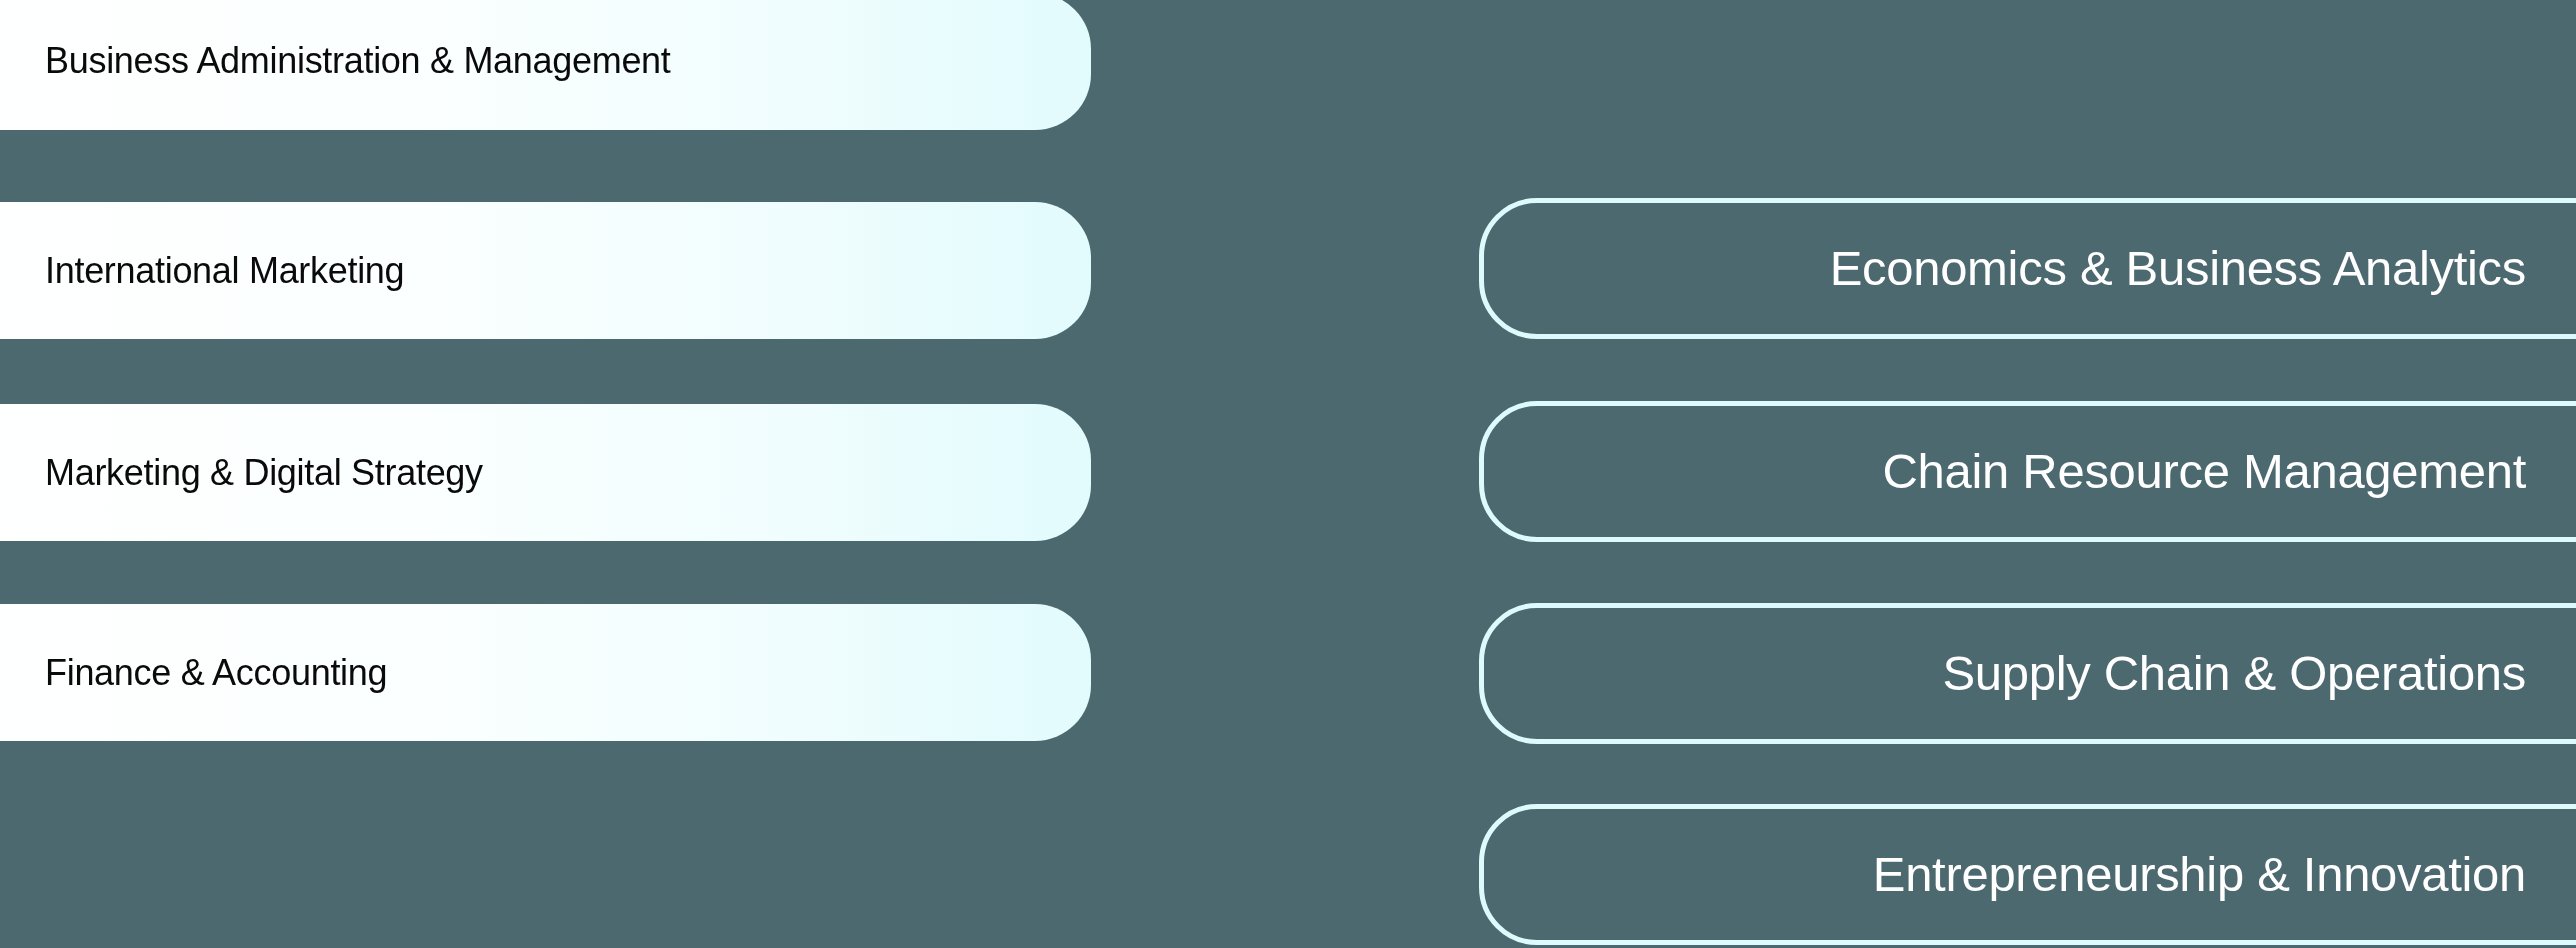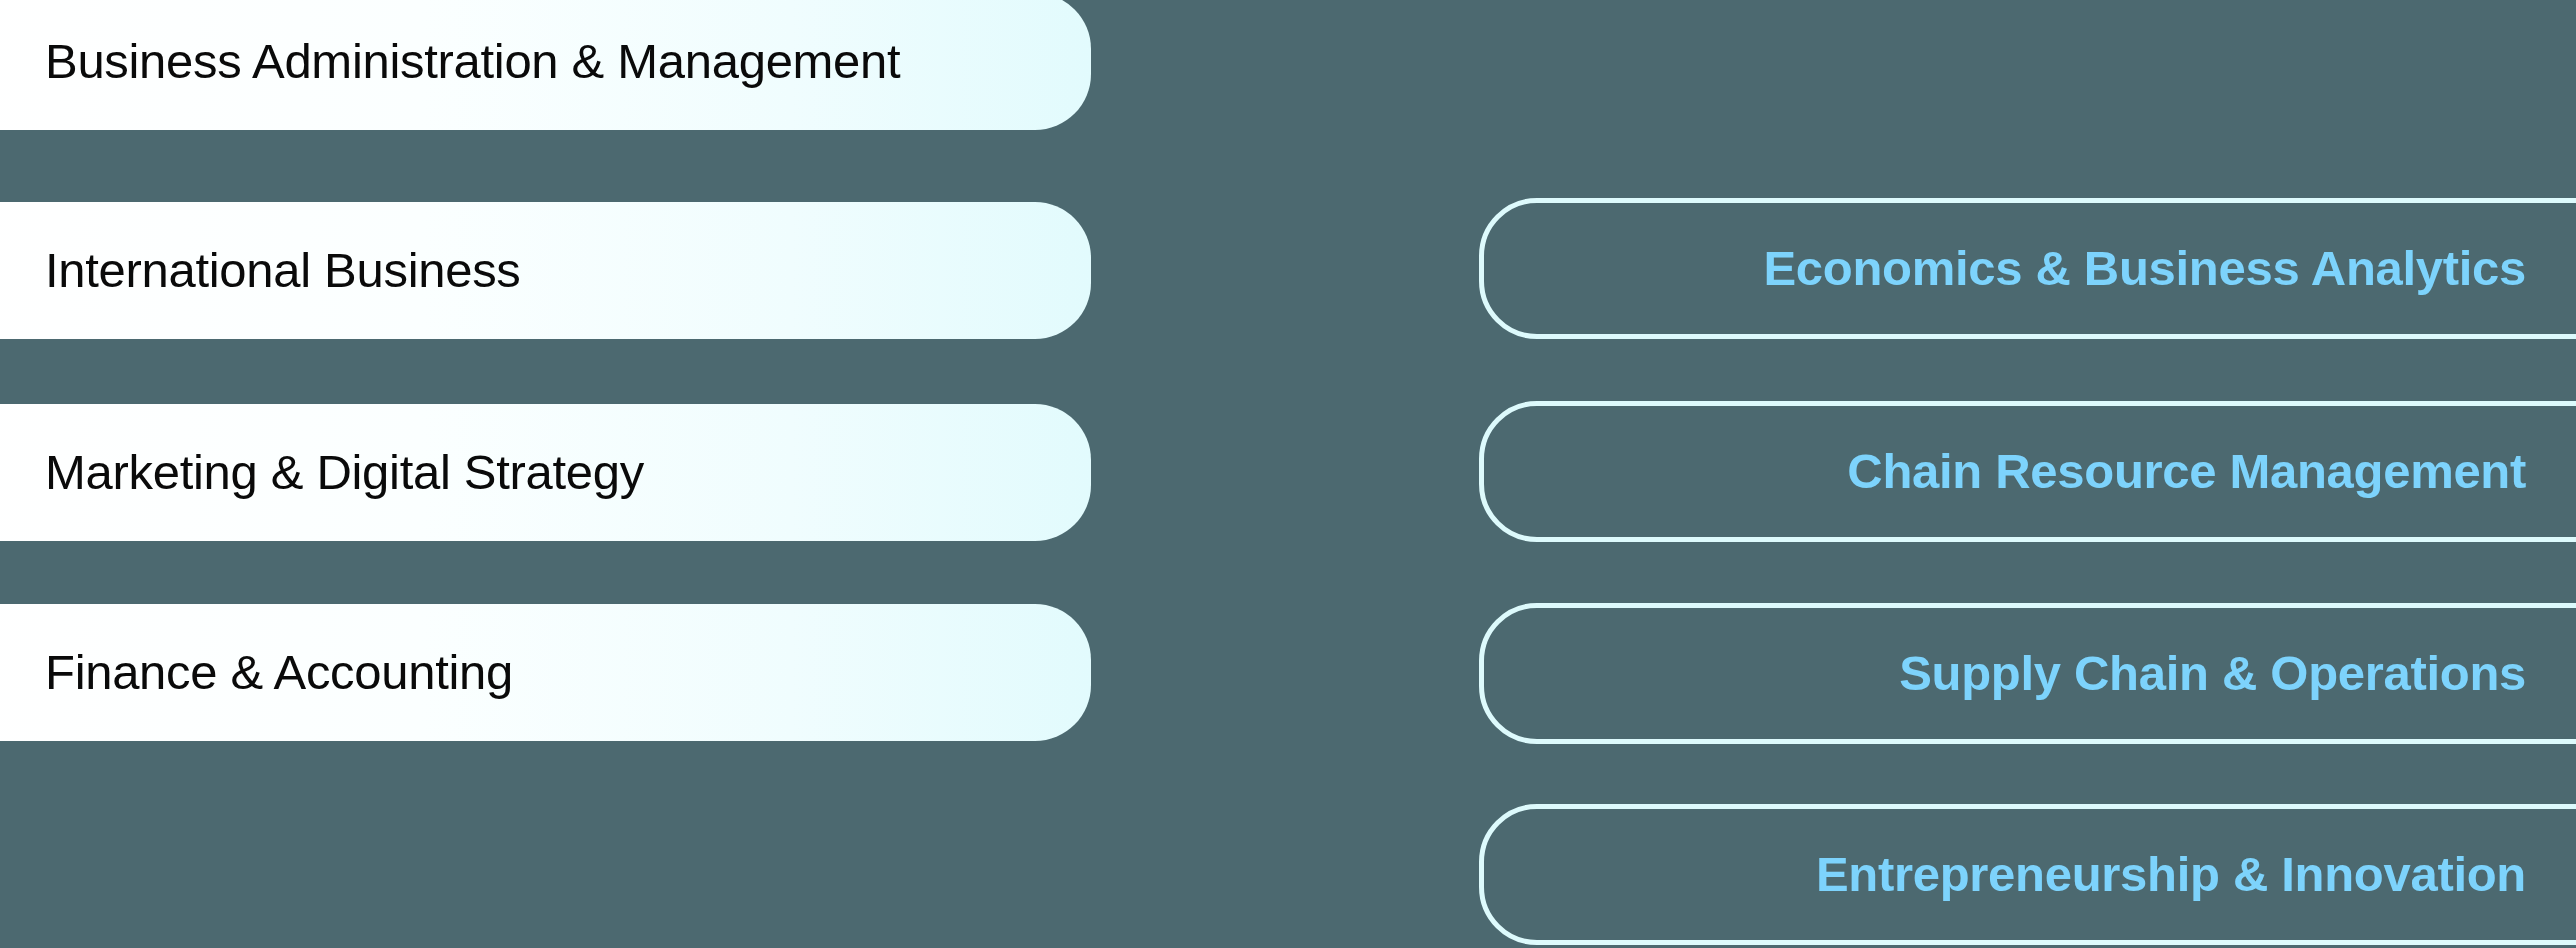--- a/index.html
+++ b/index.html
@@ -32,21 +32,21 @@
     border-radius: 56px;
     background: linear-gradient(90deg, #ffffff 0%, #fbffff 42%, #f0fdfe 74%, #e2fbfd 100%);
     display: flex;
     align-items: center;
     justify-content: flex-start;
     box-sizing: border-box;
     padding-left: 109px;
     padding-right: 36px;
   }
   .pill-filled .pill-label {
-    font-size: 49px;
+    font-size: 36px;
     line-height: 1;
     font-weight: 400;
     color: #0a0a0a;
     letter-spacing: -0.3px;
     white-space: nowrap;
   }
 
   
   .pill-outline {
     position: absolute;
@@ -59,22 +59,22 @@
     display: flex;
     align-items: center;
     justify-content: flex-end;
     box-sizing: border-box;
     padding-right: 111px;
     padding-left: 36px;
   }
   .pill-outline .pill-label {
     font-size: 49px;
     line-height: 1;
-    font-weight: 700;
-    color: #7dd3fc;
+    font-weight: 400;
+    color: #ffffff;
     letter-spacing: -0.3px;
     white-space: nowrap;
   }
 
   
   .lrow0 { top: -7.3px; }
   .lrow1 { top: 202px; }
   .lrow2 { top: 404px; }
   .lrow3 { top: 604px; }
 
@@ -87,21 +87,21 @@
 </head>
 <body>
 
 <div id="stage">
 
   <div class="pill-filled lrow0">
     <span class="pill-label">Business Administration &amp; Management</span>
   </div>
 
   <div class="pill-filled lrow1">
-    <span class="pill-label">International Business</span>
+    <span class="pill-label">International Marketing</span>
   </div>
 
   <div class="pill-filled lrow2">
     <span class="pill-label">Marketing &amp; Digital Strategy</span>
   </div>
 
   <div class="pill-filled lrow3">
     <span class="pill-label">Finance &amp; Accounting</span>
   </div>
 

